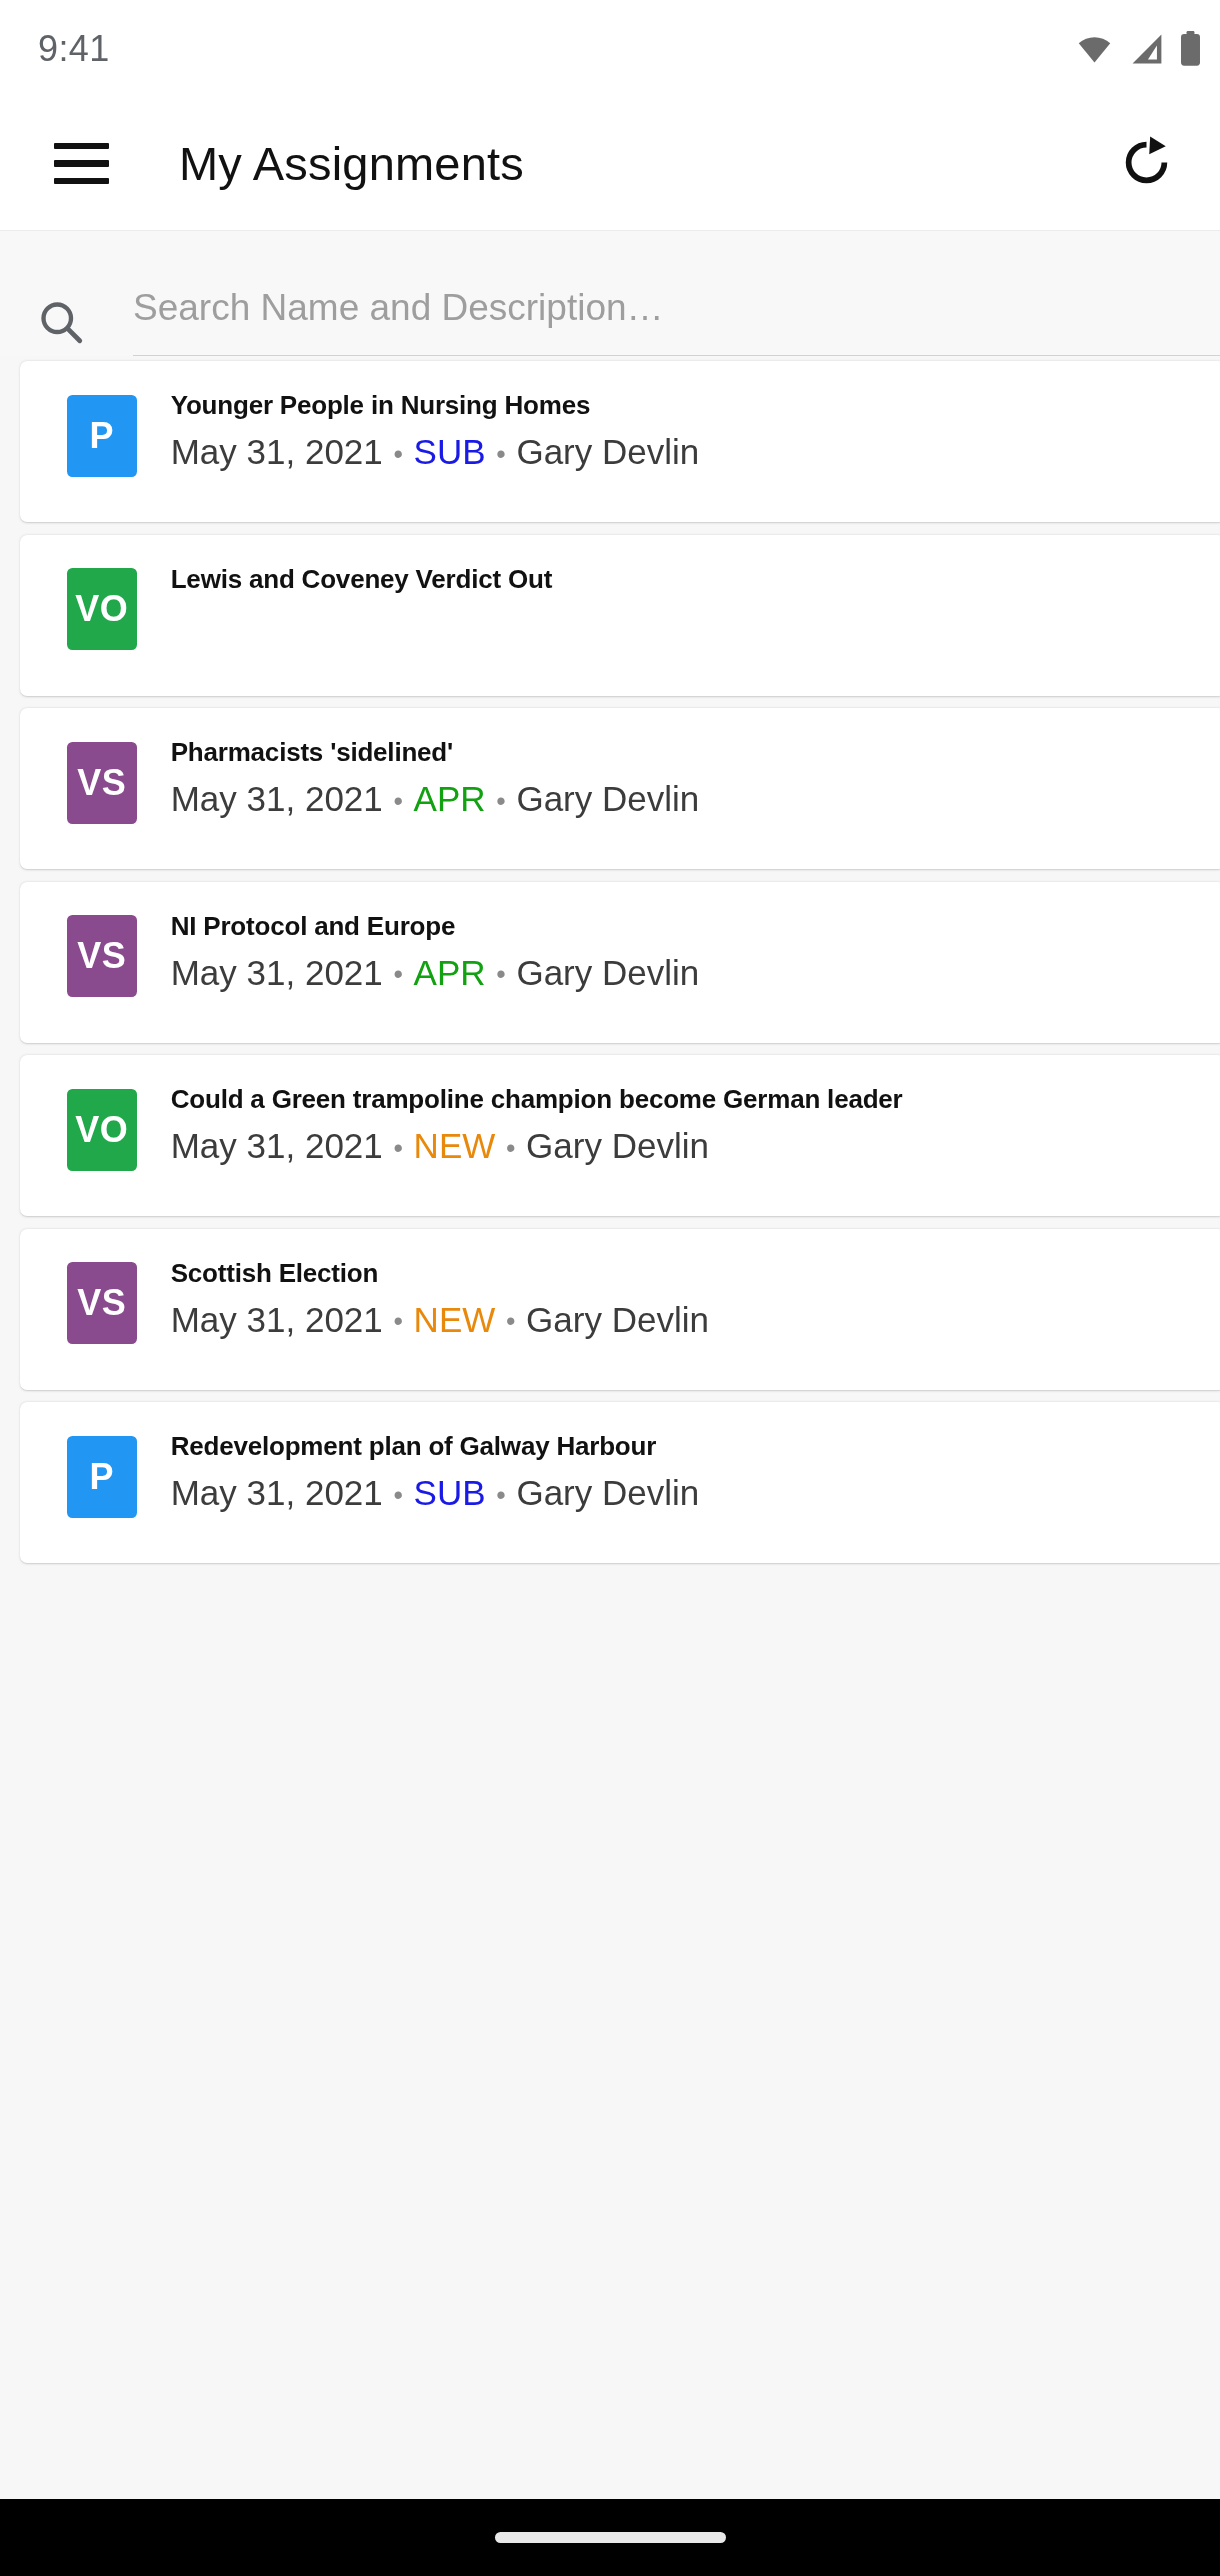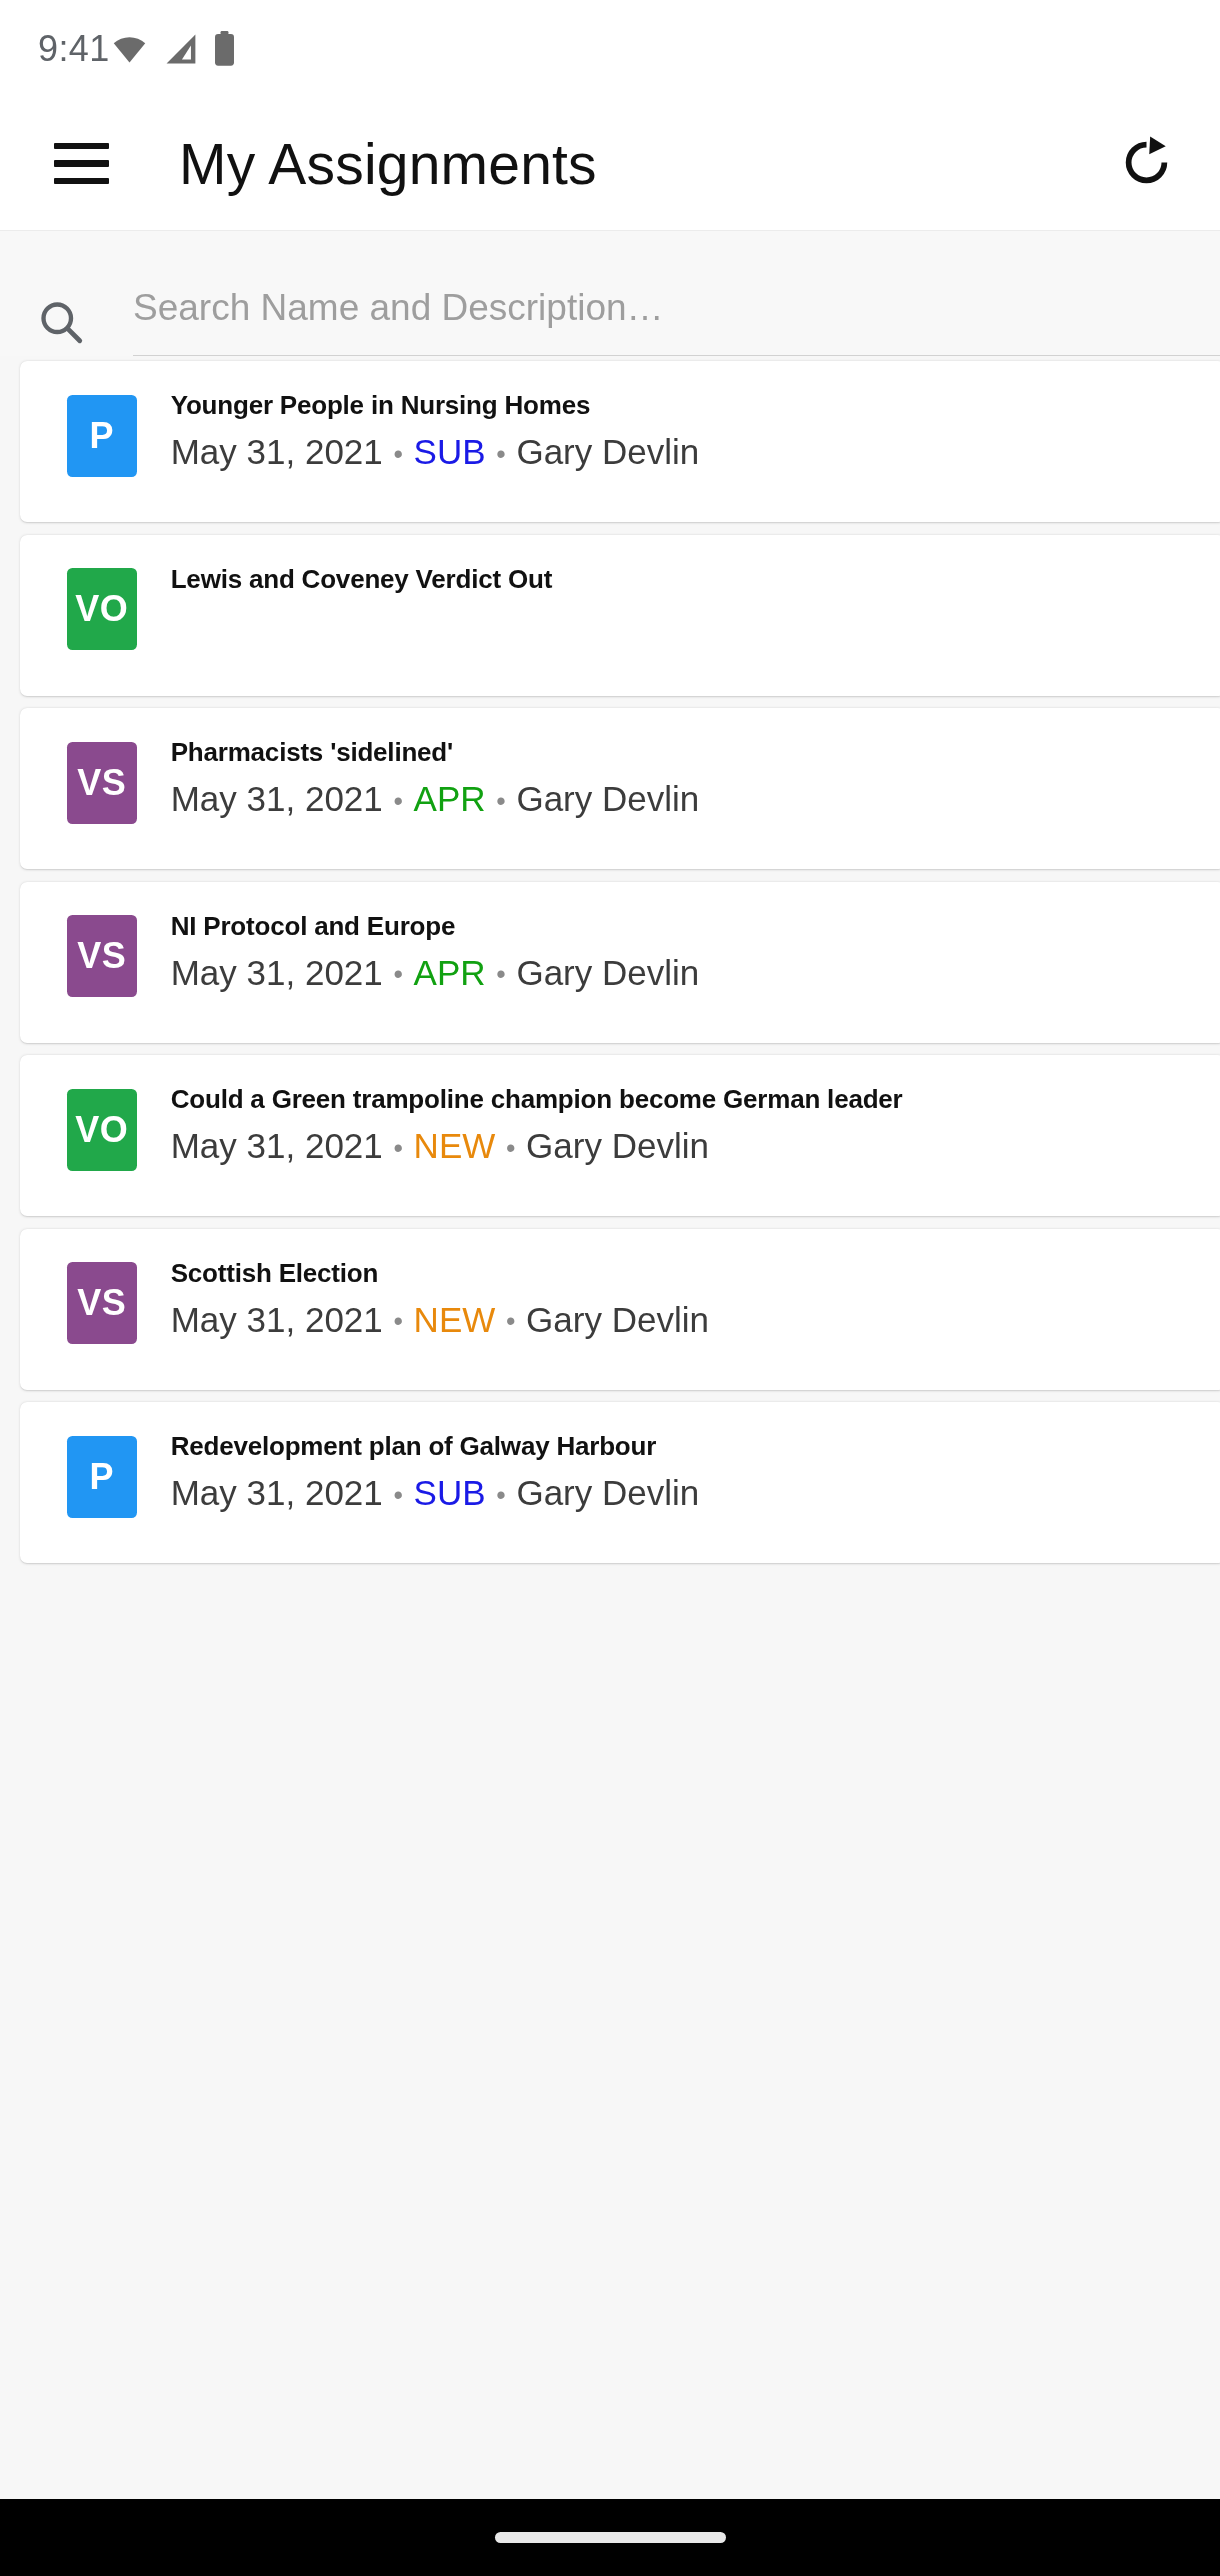--- a/index.html
+++ b/index.html
@@ -20,20 +20,21 @@
     display: flex;
     flex-direction: column;
   }
 
   
   .status-bar {
     height: 97px;
     background: #ffffff;
     display: flex;
     align-items: center;
+    justify-content: space-between;
     padding: 0 18px 0 38px;
     flex: 0 0 auto;
   }
   .status-time {
     font-size: 36px;
     color: #5f6368;
     letter-spacing: 0.4px;
     line-height: 1;
   }
   .status-icons {
@@ -64,21 +65,21 @@
   }
   .hamburger span {
     display: block;
     height: 6.3px;
     width: 100%;
     background: #111111;
     border-radius: 0.9px;
   }
   .app-title {
     flex: 1 1 auto;
-    font-size: 57px;
+    font-size: 47px;
     color: #111111;
     margin-left: 70px;
     letter-spacing: 0.2px;
     white-space: nowrap;
   }
   .refresh-btn {
     width: 72px;
     height: 72px;
     display: flex;
     align-items: center;

